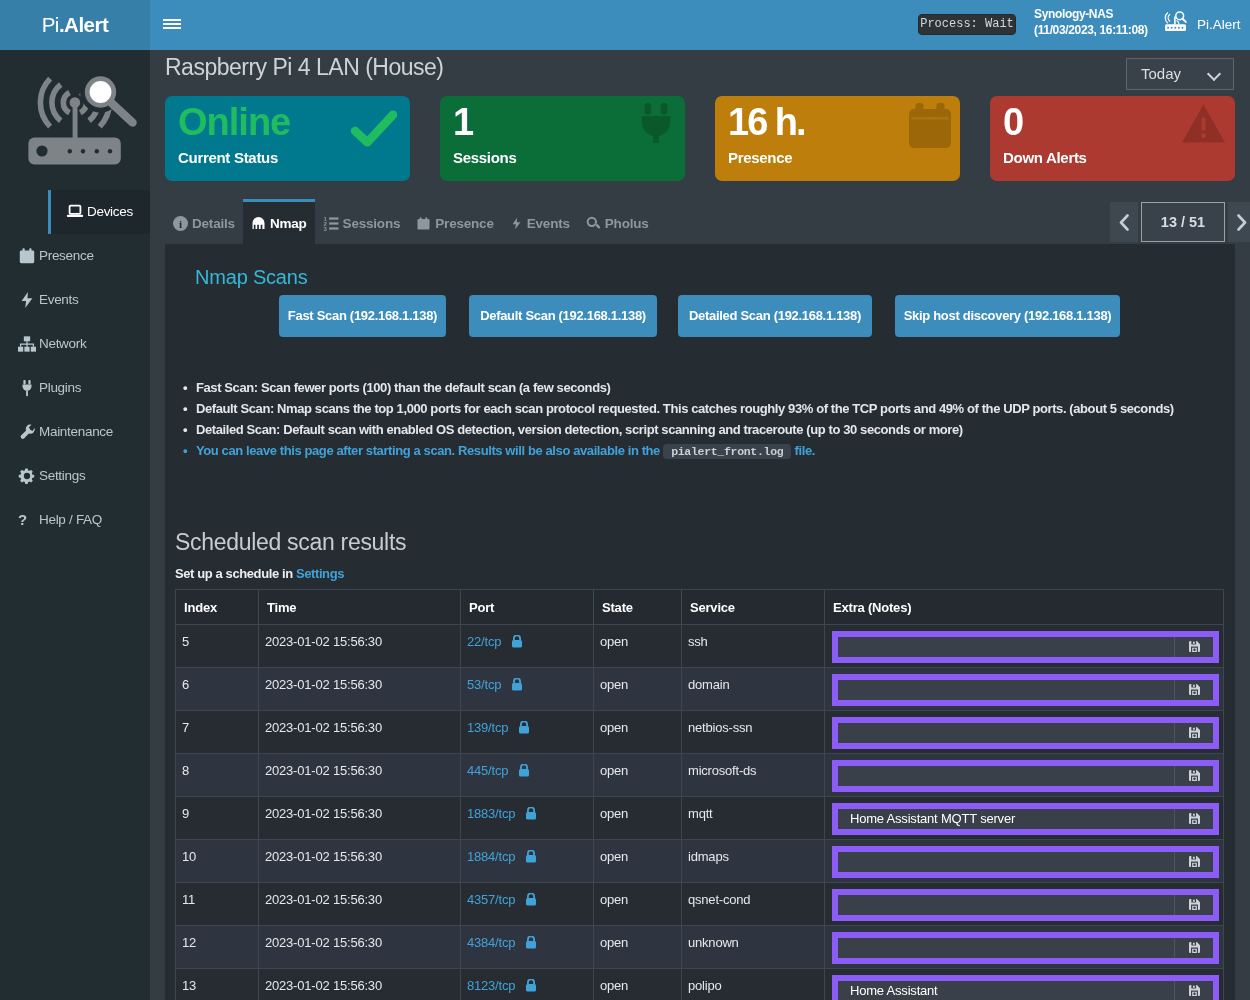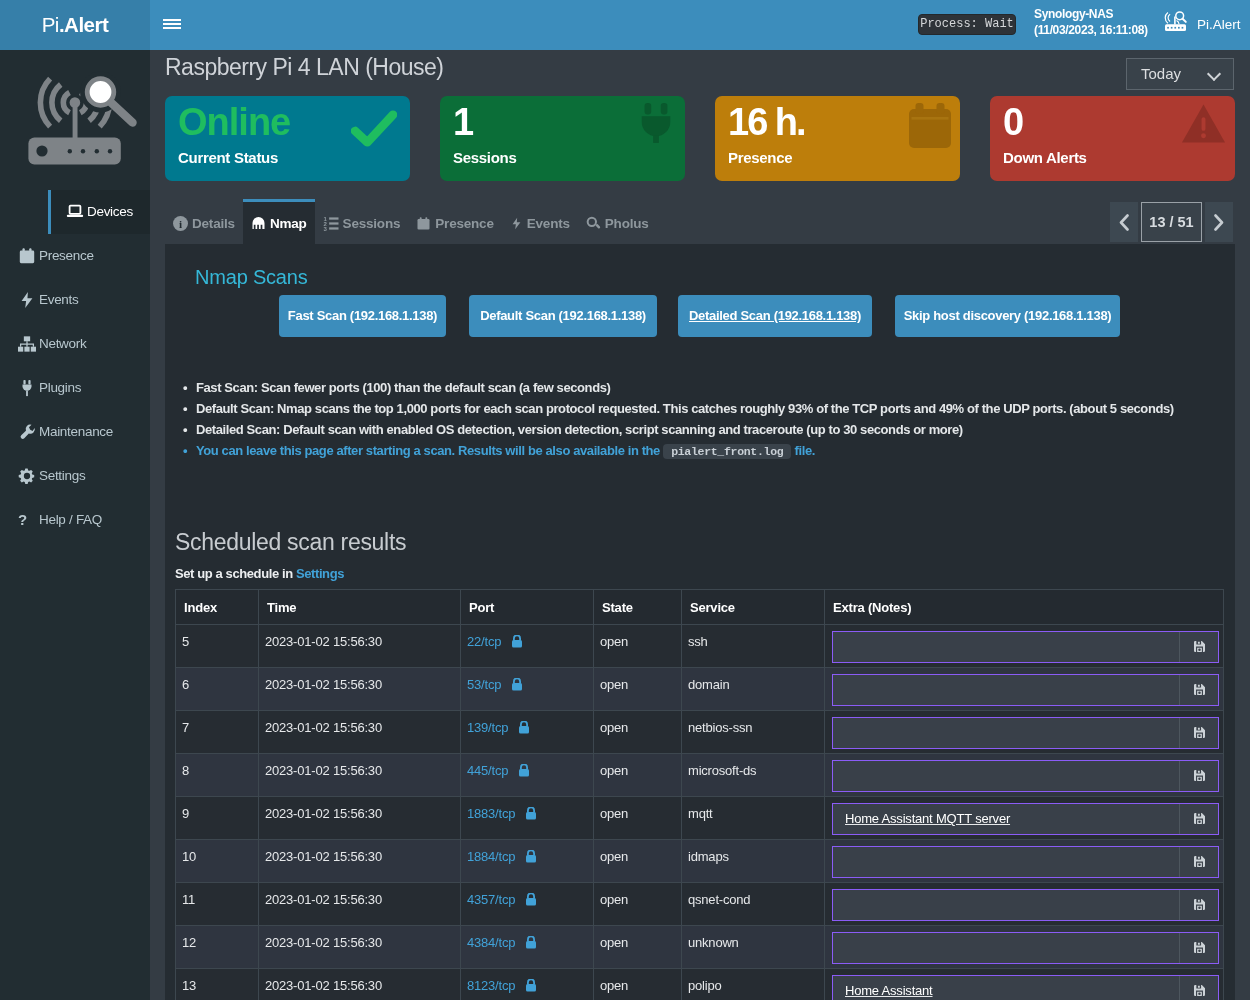--- a/index.html
+++ b/index.html
@@ -42,21 +42,21 @@
 .card.red { left:840px; background:#ad3a30; }
 .card .big.online { color:#1fbd5f; }
 .card .cicon { position:absolute; right:9px; }
 
 
 .tabs { position:absolute; left:15px; top:149px; height:45px; display:flex; }
 .tab { display:flex; align-items:center; gap:4px; padding:0 8px; border-top:3px solid transparent; color:#8e979d; font-size:13.5px; font-weight:bold; letter-spacing:-0.2px; white-space:nowrap; }
 .tab.active { background:#252c32; border-top-color:#3c8dbc; color:#fff; }
 .pager { position:absolute; left:960px; top:152px; height:40px; display:flex; }
 .pgbtn { width:28px; height:40px; background:#3d4851; display:flex; align-items:center; justify-content:center; }
-.pgbox { width:61px; height:40px; background:#39424a; border:1px solid #9aa1a7; color:#d8dce0; font-size:14.5px; font-weight:bold; display:flex; align-items:center; justify-content:center; margin:0 3px; }
+.pgbox { width:84px; height:40px; background:#39424a; border:1px solid #9aa1a7; color:#d8dce0; font-size:14.5px; font-weight:bold; display:flex; align-items:center; justify-content:center; margin:0 3px; }
 
 
 .panel { position:absolute; left:15px; top:194px; background:#252c32; width:1070px; height:756px; }
 .h-nmap { position:absolute; left:10px; top:22px; color:#35b8d8; font-size:20px; font-weight:normal; letter-spacing:-0.2px;margin-left:20px; }
 .sbtn { position:absolute; top:51px; height:42px; background:#3c8dbc; border-radius:4px; color:#fff; font-size:13px; font-weight:bold; letter-spacing:-0.3px; text-align:center; line-height:42px; white-space:nowrap; }
 .bullets { position:absolute; left:18px; top:133px; list-style:none; }
 .bullets li { position:relative; color:#e4e7e9; font-size:13px; font-weight:bold; letter-spacing:-0.4px; line-height:21px; padding-left:13px; white-space:nowrap; }
 .bullets li:before { content:"\2022"; position:absolute; left:0; top:0; }
 .bullets li.blue { color:#41a2d8; }
 .chip { font-family:"Liberation Mono", monospace; font-size:11.5px; letter-spacing:-0.3px; background:#3a434b; color:#c9d0d6; border-radius:4px; padding:1px 8px; }
@@ -69,21 +69,21 @@
 table.scan th, table.scan td { border:1px solid #3d474f; font-size:13px; letter-spacing:-0.2px; padding:0 6px; overflow:hidden; }
 table.scan th { padding:0 8px; }
 table.scan td:last-child { padding-top:5.5px; }
 table.scan th { height:35px; text-align:left; color:#fff; background:#242a30; }
 table.scan td { height:43px; color:#e6e8ea; vertical-align:top; padding-top:8.5px; }
 tr.odd td { background:#262c32; }
 tr.even td { background:#2f3540; }
 td.port a { color:#41a2d8; text-decoration:none; }
 td.port svg { margin-left:6px; vertical-align:-2px; }
 .c1 { width:83px; } .c2 { width:202px; } .c3 { width:133px; } .c4 { width:88px; } .c5 { width:143px; }
-.notegroup { display:flex; height:32px; border:1px solid #8b5cf6; background:#394049; width:387px; margin-left:1px;text-decoration:underline; }
+.notegroup { display:flex; height:32px; border:6px solid #8b5cf6; background:#394049; width:387px; margin-left:1px; }
 .notegroup input { flex:1; min-width:0; background:transparent; border:0; outline:none; color:#fff; font-size:13px; letter-spacing:-0.2px; padding:0 12px; font-family:"Liberation Sans", sans-serif; }
 .notegroup .save { width:39px; border-left:1px solid #4d565e; display:flex; align-items:center; justify-content:center; }
 </style>
 </head>
 <body>
 
 <header class="navbar">
   <div class="logo">Pi<b>.Alert</b></div>
   <div class="hamburger">
       <span></span>
@@ -303,21 +303,21 @@
           </svg>
         </div>
     </div>
   </div>
 
   <div class="panel">
     <div class="h-nmap">Nmap Scans</div>
     <div class="scanbtns">
       <div class="sbtn" style="left:114px; width:167px;">Fast Scan (192.168.1.138)</div>
       <div class="sbtn" style="left:304px; width:188px;">Default Scan (192.168.1.138)</div>
-      <div class="sbtn" style="left:513px; width:194px;text-decoration:underline;">Detailed Scan (192.168.1.138)</div>
+      <div class="sbtn" style="left:513px; width:194px;">Detailed Scan (192.168.1.138)</div>
       <div class="sbtn" style="left:730px; width:225px;">Skip host discovery (192.168.1.138)</div>
     </div>
     <ul class="bullets">
       <li>Fast Scan: Scan fewer ports (100) than the default scan (a few seconds)</li>
       <li>Default Scan: Nmap scans the top 1,000 ports for each scan protocol requested. This catches roughly 93% of the TCP ports and 49% of the UDP ports. (about 5 seconds)</li>
       <li>Detailed Scan: Default scan with enabled OS detection, version detection, script scanning and traceroute (up to 30 seconds or more)</li>
       <li class="blue">You can leave this page after starting a scan. Results will be also available in the <span class="chip">pialert_front.log</span> file.</li>
     </ul>
     <div class="h-sched">Scheduled scan results</div>
     <div class="p-sched">Set up a schedule in <a href="#">Settings</a></div>

